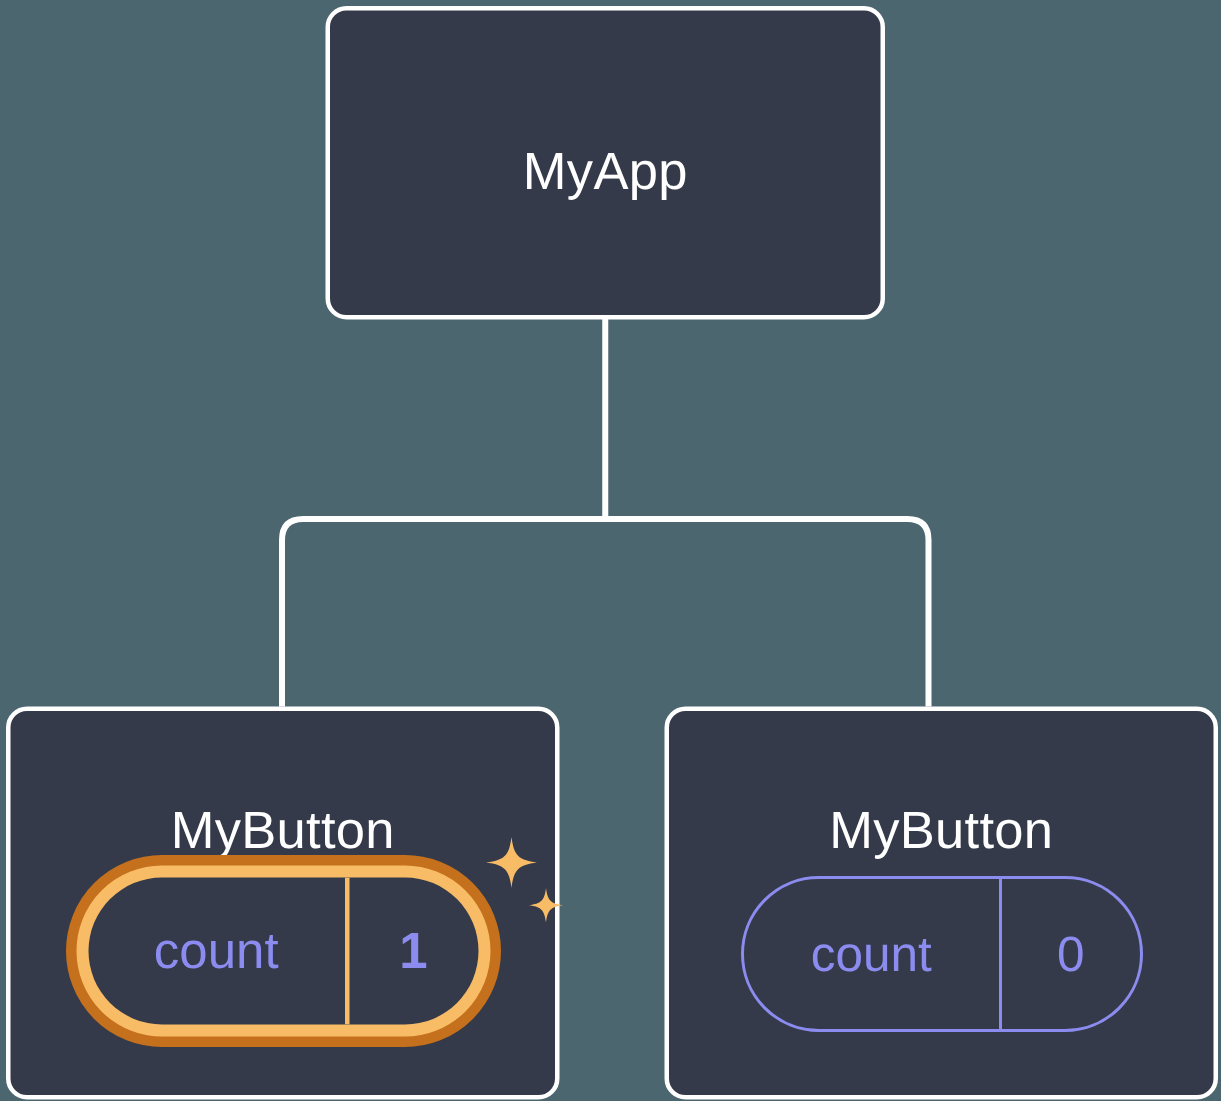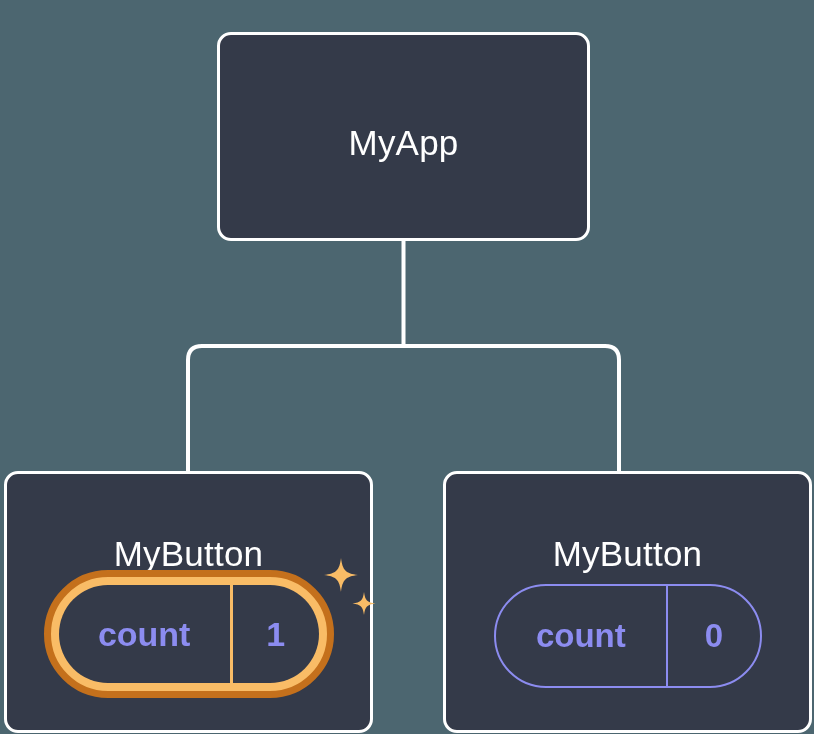--- a/index.html
+++ b/index.html
@@ -48,21 +48,20 @@
     font-weight: 400;
     letter-spacing: 0.2px;
     white-space: nowrap;
   }
 
   #node-root {
     left: 217px;
     top: 4px;
     width: 373px;
     height: 209px;
-    margin-top: 28px;
   }
   #node-root .node-title {
     top: 88px;
   }
 
   #node-child-left {
     left: 4px;
     top: 471px;
     width: 369px;
     height: 262px;
@@ -104,21 +103,21 @@
     width: 268px;
     height: 104px;
     border: 2px solid #8c8cf0;
   }
   .pill .cell {
     display: flex;
     align-items: center;
     justify-content: center;
     color: #8c8cf0;
     font-size: 33px;
-    font-weight: 700;
+    font-weight: 400;
   }
   .pill.passive .cell-key {
     width: 172px;
     border-right: 2px solid #8c8cf0;
   }
   .pill.passive .cell-val {
     width: 92px;
   }
 
   

